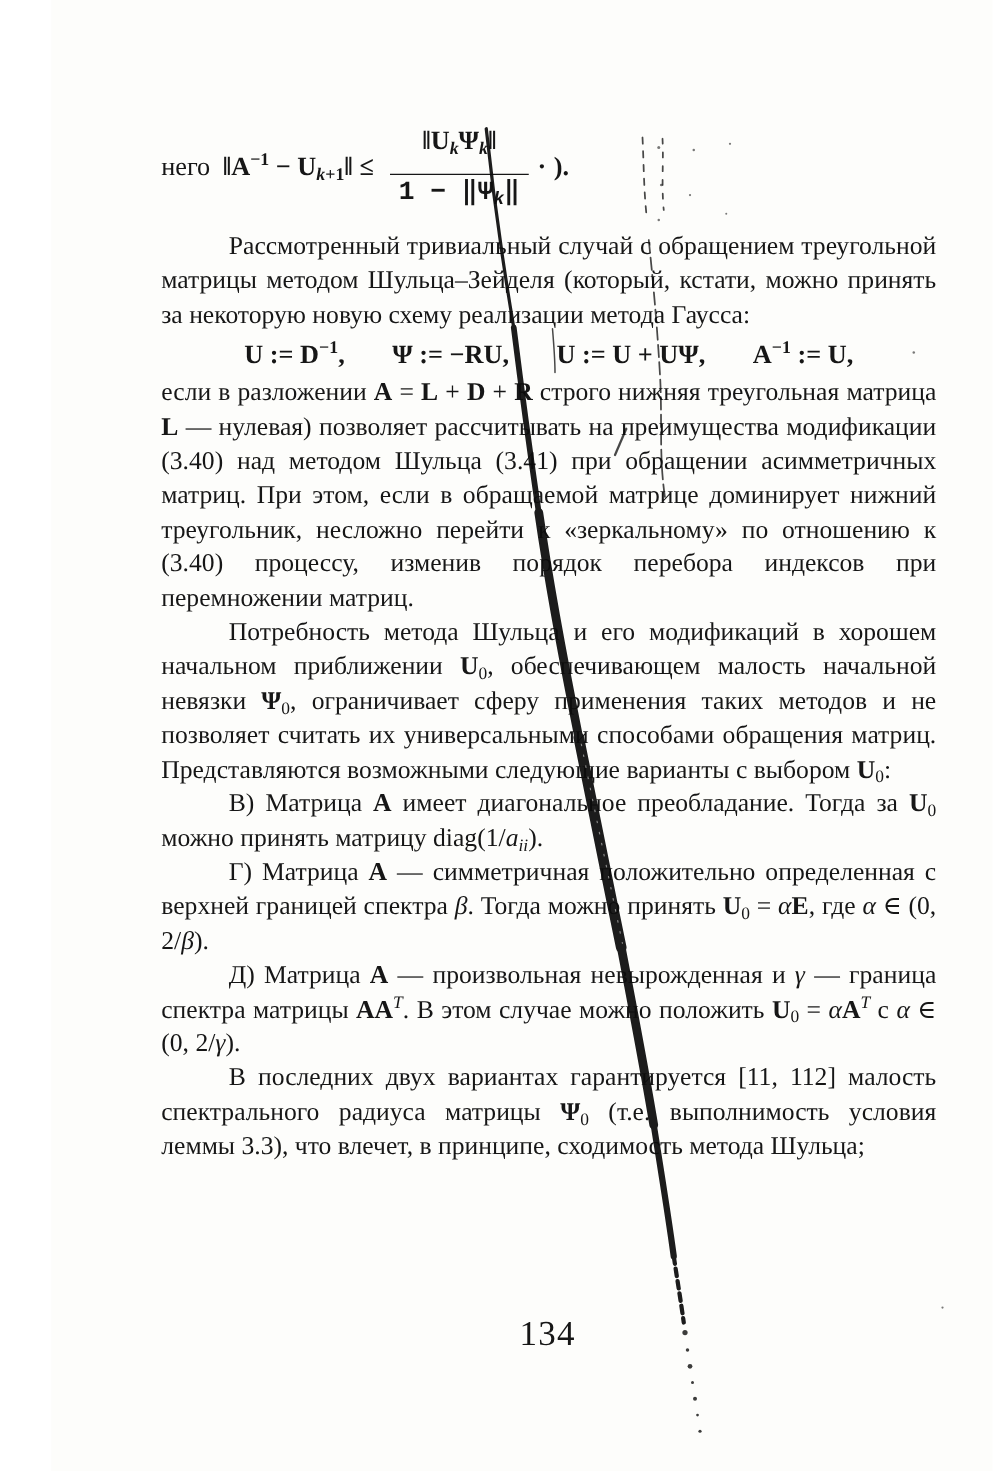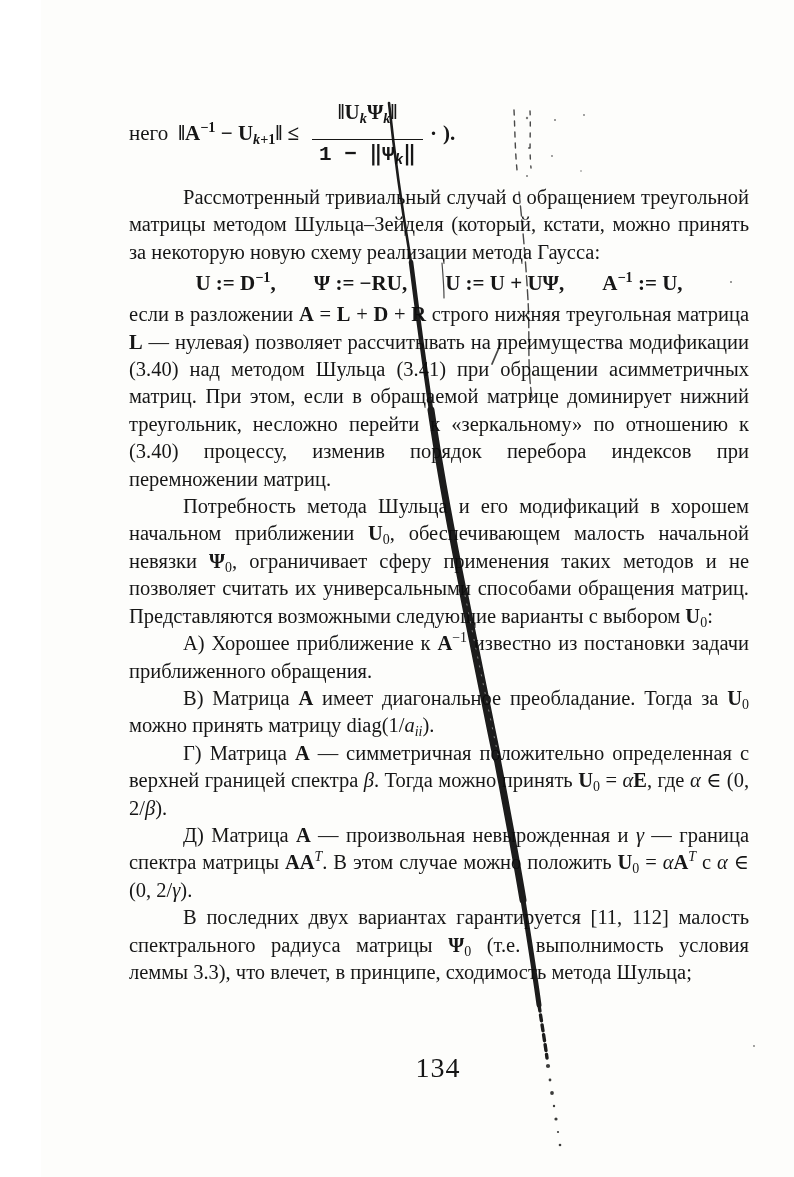--- a/index.html
+++ b/index.html
@@ -85,21 +85,20 @@
       <span><b>U</b> := <b>D</b><sup>−1</sup>,</span>
       <span><b>Ψ</b> := −<b>RU</b>,</span>
       <span><b>U</b> := <b>U</b> + <b>UΨ</b>,</span>
       <span><b>A</b><sup>−1</sup> := <b>U</b>,</span>
     </div>
 
     <p class="para">если в разложении <b>A</b> = <b>L</b> + <b>D</b> + <b>R</b> строго нижняя треугольная мат­рица <b>L</b> — нулевая) позволяет рассчитывать на преимущества мо­дификации (3.40) над методом Шульца (3.41) при обращении асимметричных матриц. При этом, если в обращаемой матрице доминирует нижний треугольник, несложно перейти к «зеркаль­ному» по отношению к (3.40) процессу, изменив порядок перебора индексов при перемножении матриц.</p>
 
     <p class="para ind">Потребность метода Шульца и его модификаций в хорошем начальном приближении <b>U</b><sub>0</sub>, обеспечивающем малость начальной невязки <b>Ψ</b><sub>0</sub>, ограничивает сферу применения таких методов и не позволяет считать их универсальными способами обращения мат­риц. Представляются возможными следующие варианты с выбо­ром <b>U</b><sub>0</sub>:</p>
 
-    <p class="para ind">А) Хорошее приближение к <b>A</b><sup>−1</sup> известно из постановки за­дачи приближенного обращения.</p>
     <p class="para ind">В) Матрица <b>A</b> имеет диагональное преобладание. Тогда за <b>U</b><sub>0</sub> можно принять матрицу diag(1/<i>a<sub>ii</sub></i>).</p>
     <p class="para ind">Г) Матрица <b>A</b> — симметричная положительно определенная с верхней границей спектра <i>β</i>. Тогда можно принять <b>U</b><sub>0</sub> = <i>α</i><b>E</b>, где <i>α</i> ∈ (0, 2/<i>β</i>).</p>
     <p class="para ind">Д) Матрица <b>A</b> — произвольная невырожденная и <i>γ</i> — гра­ница спектра матрицы <b>AA</b><sup><i>T</i></sup>. В этом случае можно положить <b>U</b><sub>0</sub> = <i>α</i><b>A</b><sup><i>T</i></sup> с <i>α</i> ∈ (0, 2/<i>γ</i>).</p>
 
     <p class="para ind">В последних двух вариантах гарантируется [11, 112] малость спектрального радиуса матрицы <b>Ψ</b><sub>0</sub> (т.е. выполнимость условия леммы 3.3), что влечет, в принципе, сходимость метода Шульца;</p>
 
   </div>
 
   <div class="pagenum">134</div>
 

